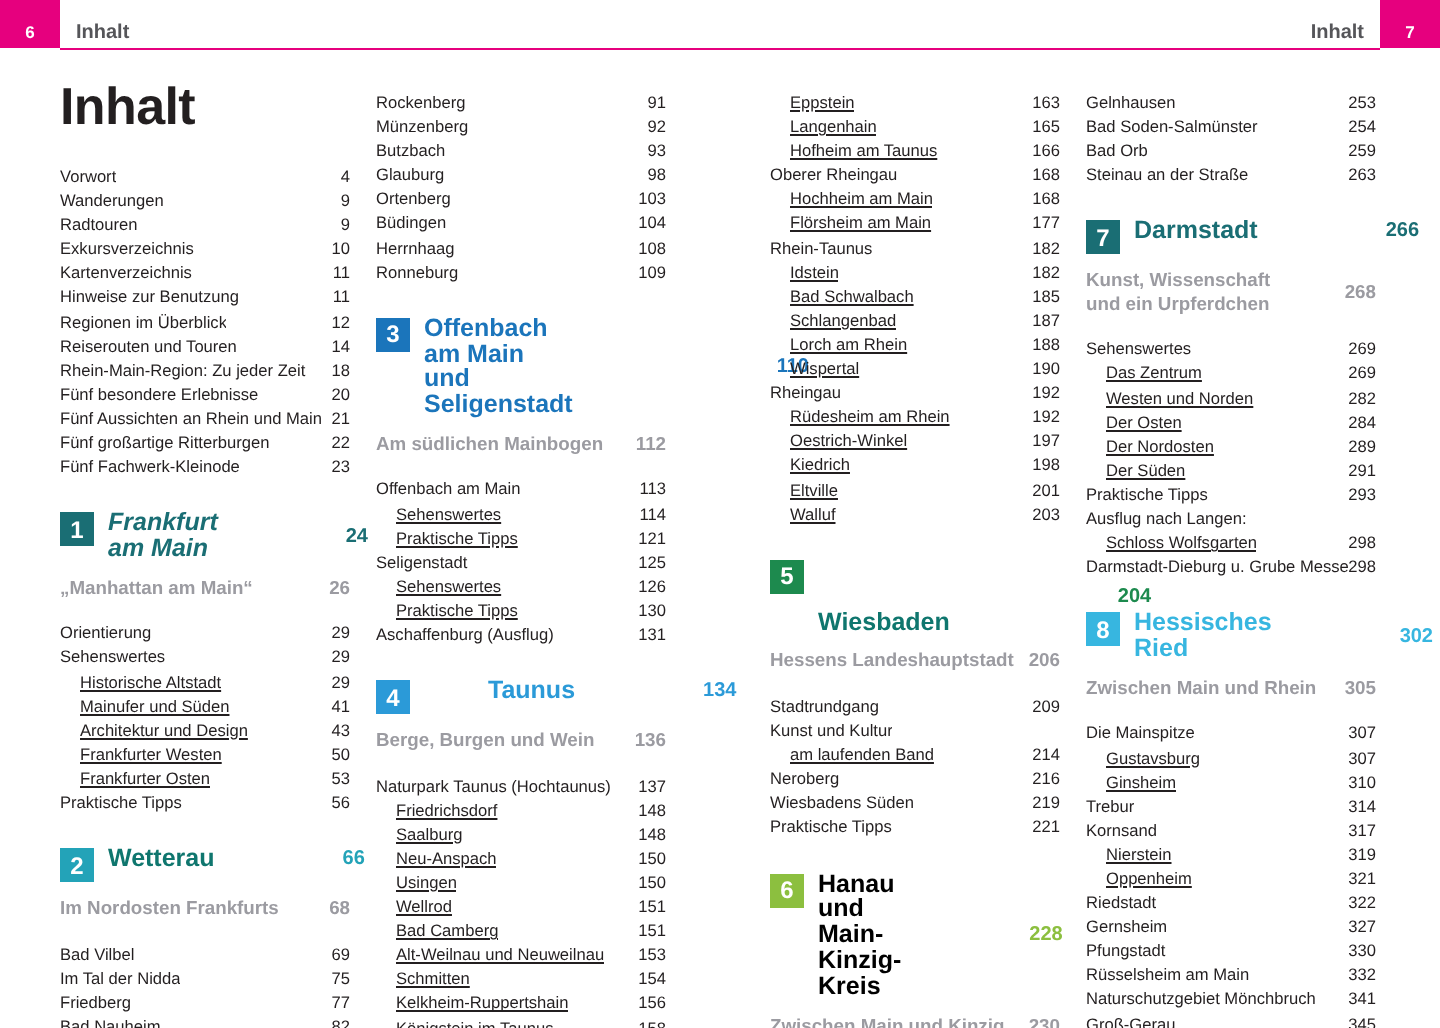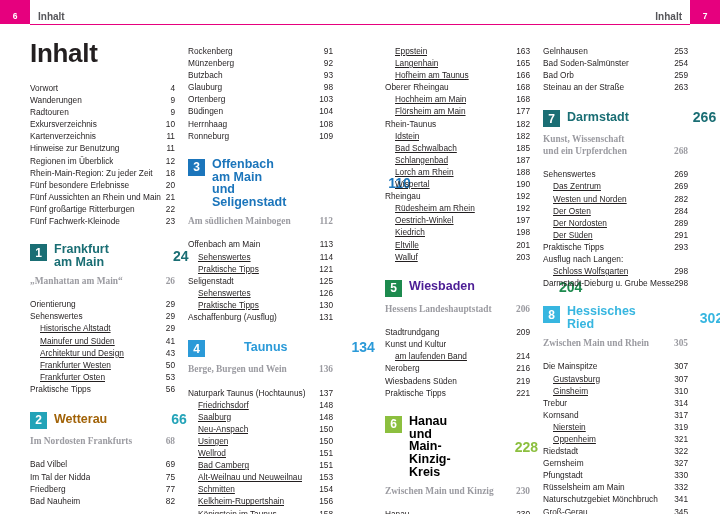--- a/index.html
+++ b/index.html
@@ -75,26 +75,26 @@
     color:#ffffff;font-size:12px;font-weight:bold;
     display:flex;align-items:center;justify-content:center;
     line-height:1;margin-top:1px;
   }
   .chap-body{flex:1 1 auto;display:flex;align-items:center;margin-left:7px;gap:32px;}
   .chap-name{
     font-size:12.5px;font-weight:bold;line-height:12.8px;
     flex:0 1 auto;
   }
   .chap-sp{flex:1 1 auto;}
-  .chap-pg{font-size:14px;font-weight:bold;flex:0 0 auto;}
+  .chap-pg{font-size:10px;font-weight:bold;flex:0 0 auto;}
 
   .chap-sub{
-    display:flex;align-items:flex-end;
+    display:flex;align-items:center;
     font-size:9.4px;font-weight:bold;line-height:11.5px;
-    color:#9b9ba1;margin-top:7px;font-family:Liberation Serif, serif;
+    color:#9b9ba1;margin-top:7px;
   }
   .chap-sub .t{flex:0 1 auto;}
   .chap-sub .s{flex:1 1 auto;}
   .chap-sub .p{flex:0 0 auto;}
 </style>
 </head>
 <body>
 
 <div class="page page-left">
 
@@ -138,20 +138,25 @@
           <span class="lbl">Hinweise zur Benutzung</span>
           <span class="spacer"></span>
           <span class="pg">11</span>
         </div>
         <div class="row">
           <span class="lbl">Regionen im Überblick</span>
           <span class="spacer"></span>
           <span class="pg">12</span>
         </div>
         <div class="row">
+          <span class="lbl">Reiserouten und Touren</span>
+          <span class="spacer"></span>
+          <span class="pg">14</span>
+        </div>
+        <div class="row">
           <span class="lbl">Rhein-Main-Region: Zu jeder Zeit</span>
           <span class="spacer"></span>
           <span class="pg">18</span>
         </div>
         <div class="row">
           <span class="lbl">Fünf besondere Erlebnisse</span>
           <span class="spacer"></span>
           <span class="pg">20</span>
         </div>
         <div class="row">
@@ -168,21 +173,21 @@
           <span class="lbl">Fünf Fachwerk-Kleinode</span>
           <span class="spacer"></span>
           <span class="pg">23</span>
         </div>
       </div>
     <div class="gap-l"></div>
     <div>
         <div class="chap">
           <div class="chap-num" style="background: rgb(26, 110, 116);">1</div>
           <div class="chap-body">
-            <div class="chap-name" style="color: rgb(26, 110, 116);">Frankfurt am Main</div>
+            <div class="chap-name" style="color: rgb(26, 110, 116); font-style: italic;">Frankfurt am Main</div>
             <div class="chap-sp"></div>
             <div class="chap-pg" style="color: rgb(26, 110, 116);">24</div>
           </div>
         </div>
         <div class="chap-sub">
           <div class="t">„Manhattan am Main“</div>
           <div class="s"></div>
           <div class="p">26</div>
         </div>
         <div class="gap"></div>
@@ -225,21 +230,21 @@
           <span class="lbl">Praktische Tipps</span>
           <span class="spacer"></span>
           <span class="pg">56</span>
         </div>
       </div>
     <div class="gap-l"></div>
     <div>
         <div class="chap">
           <div class="chap-num" style="background: rgb(35, 163, 184);">2</div>
           <div class="chap-body">
-            <div class="chap-name" style="color: #a16207;">Wetterau</div>
+            <div class="chap-name" style="color: #0f766e;">Wetterau</div>
             <div class="chap-sp"></div>
             <div class="chap-pg" style="color: rgb(35, 163, 184);">66</div>
           </div>
         </div>
         <div class="chap-sub">
           <div class="t">Im Nordosten Frankfurts</div>
           <div class="s"></div>
           <div class="p">68</div>
         </div>
         <div class="gap"></div>
@@ -536,21 +541,21 @@
           <span class="lbl">Walluf</span>
           <span class="spacer"></span>
           <span class="pg">203</span>
         </div>
       </div>
     <div class="gap-l"></div>
     <div>
         <div class="chap">
           <div class="chap-num" style="background: rgb(29, 138, 78);">5</div>
           <div class="chap-body">
-            <div class="chap-name" style="color: #4c1d95;">Wiesbaden</div>
+            <div class="chap-name" style="color: #0f766e; margin-top: 26px;">Wiesbaden</div>
             <div class="chap-sp"></div>
             <div class="chap-pg" style="color: rgb(29, 138, 78); margin-left: 20px;">204</div>
           </div>
         </div>
         <div class="chap-sub">
           <div class="t">Hessens Landeshauptstadt</div>
           <div class="s"></div>
           <div class="p">206</div>
         </div>
         <div class="gap"></div>

